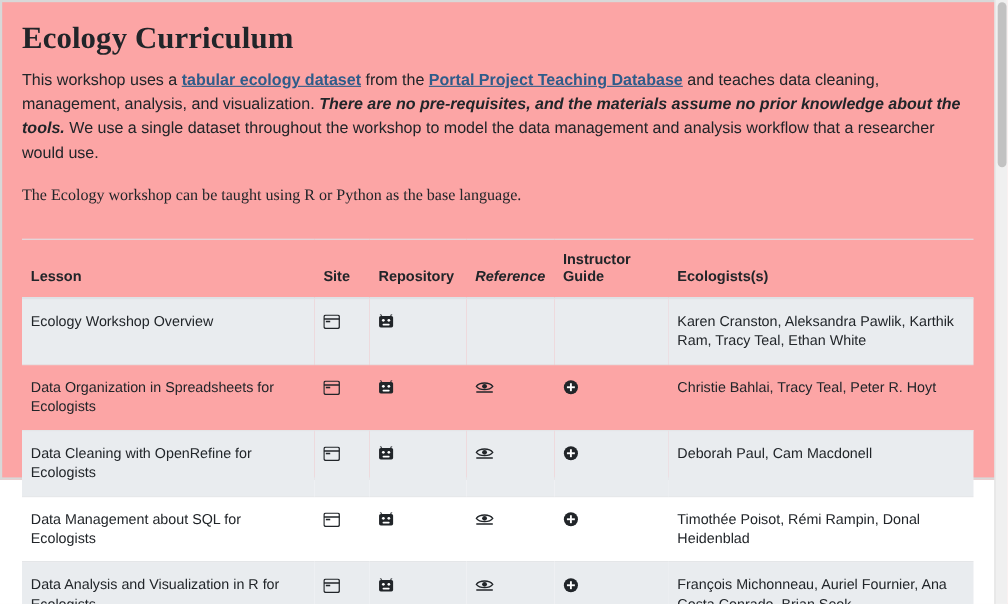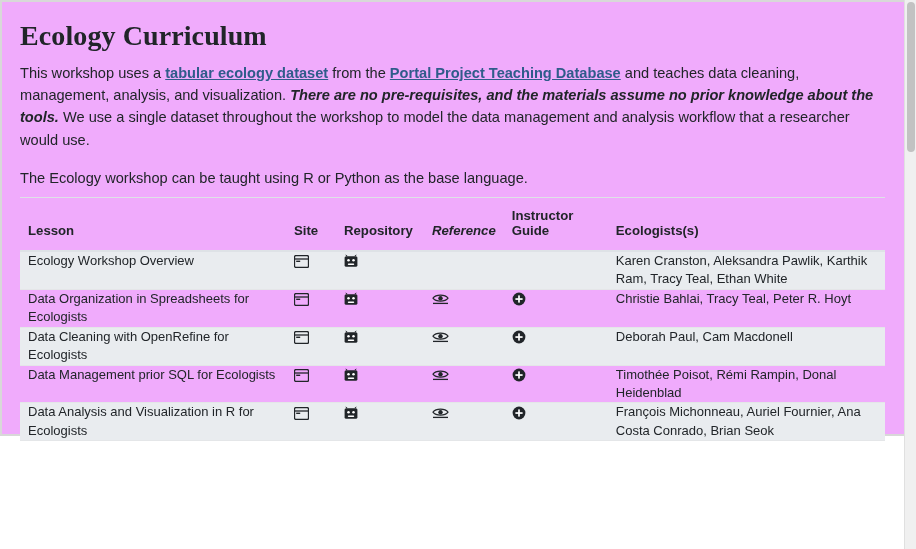--- a/index.html
+++ b/index.html
@@ -16,21 +16,21 @@
     position: relative;
   }
   #page {
     position: absolute;
     left: 0;
     top: 0;
     width: 905px;
     height: 436px;
     padding: 0;
     box-sizing: border-box;
-    background: #f0abfc;
+    background: #fca5a5;
     border-top: 2px solid #d8d8d8;
     border-left: 2px solid #d8d8d8;
     border-bottom: 2px solid #d8d8d8;
   }
   #content {
     padding: 12px 20px 0 18px;
   }
   h1.page-title {
     font-family: "Liberation Serif", serif;
     font-size: 28px;
@@ -39,21 +39,22 @@
     letter-spacing: 0.1px;
     color: #212529;
   }
   p.intro {
     font-size: 14.6px;
     line-height: 1.52;
     margin: 0 0 16px 0;
     color: #212529;
   }
   p.intro.second {
-    margin-bottom: 8px;
+    margin-bottom: 28px;
+    font-family: Liberation Serif, serif;
   }
   a.link {
     color: #2f5c8a;
     text-decoration: underline;
     font-weight: bold;
   }
   em.note {
     font-style: italic;
     font-weight: bold;
   }
@@ -73,21 +74,21 @@
   table.lessons thead th {
     text-align: left;
     font-weight: bold;
     font-size: 13.2px;
     padding: 10px 8px 12px 8px;
     border-bottom: 2px solid #dee2e6;
     vertical-align: bottom;
     color: #212529;
   }
   table.lessons tbody td {
-    padding: 0 8px;
+    padding: 11px 8px;
     border-bottom: 1px solid #e4e6e8;
     vertical-align: top;
     line-height: 1.42;
     font-size: 13px;
     color: #212529;
   }
   table.lessons tbody tr.striped td {
     background: #e9ecef;
   }
   td.lesson-name { width: 250px; }
@@ -218,21 +219,21 @@
                   <line x1="1" y1="10.4" x2="16" y2="10.4" stroke="#212529" stroke-width="1.3"></line>
                 </svg></span></td>
             <td class="col-icon"><span class="icon"><svg width="14" height="14" viewBox="0 0 14 14">
                   <circle cx="7" cy="7" r="6.4" fill="#212529"></circle>
                   <rect x="3.4" y="6.2" width="7.2" height="1.7" fill="#ffffff"></rect>
                   <rect x="6.15" y="3.4" width="1.7" height="7.2" fill="#ffffff"></rect>
                 </svg></span></td>
             <td class="maintainers">Deborah Paul, Cam Macdonell</td>
           </tr>
           <tr>
-            <td class="lesson-name">Data Management prior SQL for Ecologists</td>
+            <td class="lesson-name">Data Management about SQL for Ecologists</td>
             <td class="col-icon"><span class="icon"><svg width="15" height="13" viewBox="0 0 15 13">
                   <rect x="0.5" y="0.5" width="14" height="12" rx="1.5" fill="none" stroke="#212529" stroke-width="1.3"></rect>
                   <line x1="0.5" y1="4" x2="14.5" y2="4" stroke="#212529" stroke-width="1.3"></line>
                   <rect x="2.2" y="5.6" width="4" height="1.4" fill="#212529"></rect>
                 </svg></span></td>
             <td class="col-icon"><span class="icon"><svg width="14" height="14" viewBox="0 0 14 14">
                   <rect x="0.6" y="2.2" width="12.8" height="10.6" rx="1.6" fill="#212529"></rect>
                   <path d="M2.6 2.4 L1.2 0.4 L3.4 1.4 Z" fill="#212529"></path>
                   <path d="M11.4 2.4 L12.8 0.4 L10.6 1.4 Z" fill="#212529"></path>
                   <circle cx="4.5" cy="6.2" r="1.25" fill="#ffffff"></circle>

